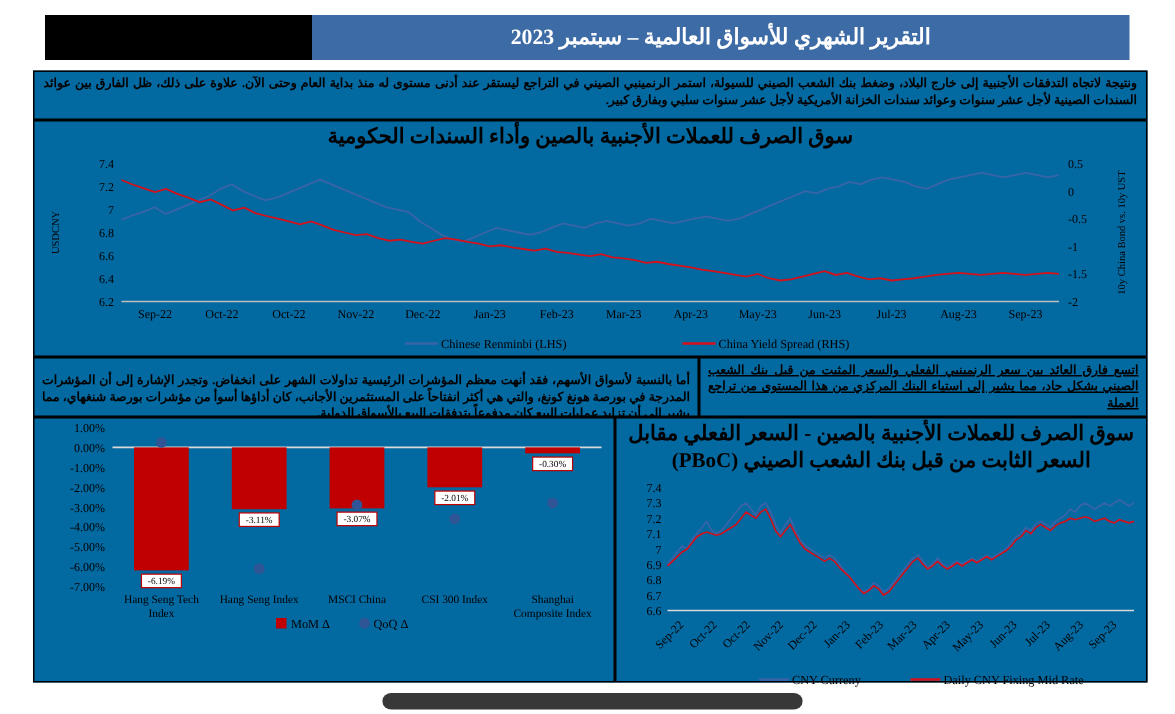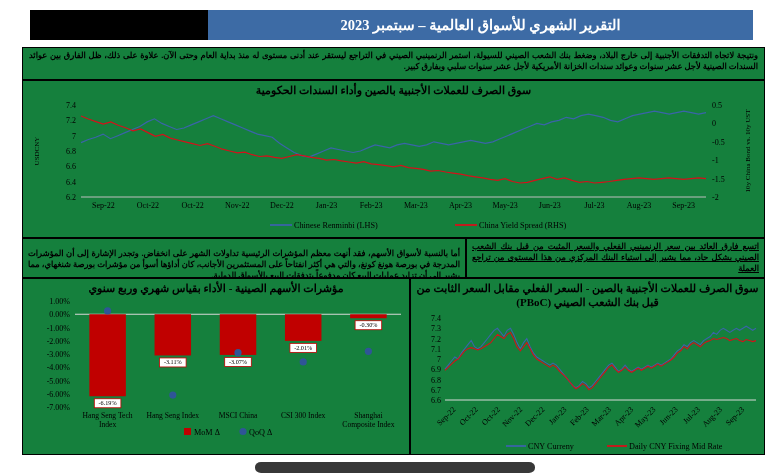--- a/index.html
+++ b/index.html
@@ -45,21 +45,21 @@
     direction: rtl;
     font-family: "Liberation Serif", "DejaVu Serif", serif;
     letter-spacing: 0px;
   }
 
   
   .box {
     position: absolute;
     border: 1px solid #000000;
     box-sizing: border-box;
-    background: #15803d;
+    background: #0369a1;
   }
 
   .intro-box {
     left: 22px; top: 47px;
     width: 743px; height: 33px;
     padding: 2px 6px;
   }
   .ar-par {
     direction: rtl;
     text-align: justify;
@@ -70,21 +70,21 @@
   }
 
   
   .chart-top {
     left: 22px; top: 80px;
     width: 743px; height: 158px;
   }
   .chart-title {
     direction: rtl;
     text-align: center;
-    font-size: 11px;
+    font-size: 14px;
     font-weight: bold;
     margin-top: 2px;
     line-height: 1.3;
   }
 
   
   .mid-left-box {
     left: 22px; top: 238px;
     width: 444px; height: 40px;
     padding: 9px 5px;
@@ -179,21 +179,20 @@
 </div>
 
 <div class="box mid-left-box">
   <div class="ar-par">أما بالنسبة لأسواق الأسهم، فقد أنهت معظم المؤشرات الرئيسية تداولات الشهر على انخفاض. وتجدر الإشارة إلى أن المؤشرات المدرجة في بورصة هونغ كونغ، والتي هي أكثر انفتاحاً على المستثمرين الأجانب، كان أداؤها أسوأ من مؤشرات بورصة شنغهاي، مما يشير إلى أن تزايد عمليات البيع كان مدفوعاً بتدفقات البيع بالأسواق الدولية.</div>
 </div>
 <div class="box mid-right-box">
   <div class="ar-par">اتسع فارق العائد بين سعر الرنمينبي الفعلي والسعر المثبت من قبل بنك الشعب الصيني بشكل حاد، مما يشير إلى استياء البنك المركزي من هذا المستوى من تراجع العملة</div>
 </div>
 
 <div class="box chart-bl">
-  <div class="chart-title">مؤشرات الأسهم الصينية - الأداء بقياس شهري وربع سنوي</div>
   <svg id="svg-bl" width="386" height="158" viewBox="0 0 386 158">
       <text x="47" y="9" text-anchor="end" class="axis-txt">1.00%</text>
       <text x="47" y="22.25" text-anchor="end" class="axis-txt">0.00%</text>
       <text x="47" y="35.5" text-anchor="end" class="axis-txt">-1.00%</text>
       <text x="47" y="48.75" text-anchor="end" class="axis-txt">-2.00%</text>
       <text x="47" y="62" text-anchor="end" class="axis-txt">-3.00%</text>
       <text x="47" y="75.25" text-anchor="end" class="axis-txt">-4.00%</text>
       <text x="47" y="88.5" text-anchor="end" class="axis-txt">-5.00%</text>
       <text x="47" y="101.75" text-anchor="end" class="axis-txt">-6.00%</text>
       <text x="47" y="115" text-anchor="end" class="axis-txt">-7.00%</text>

